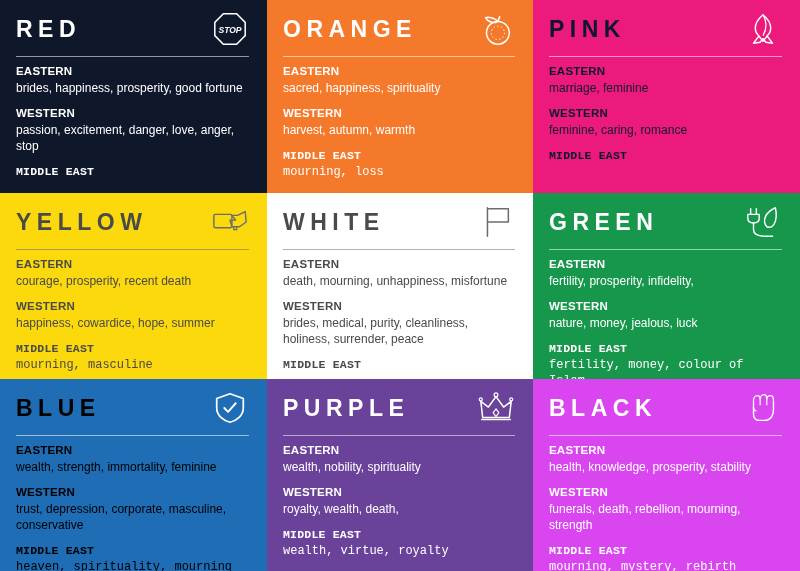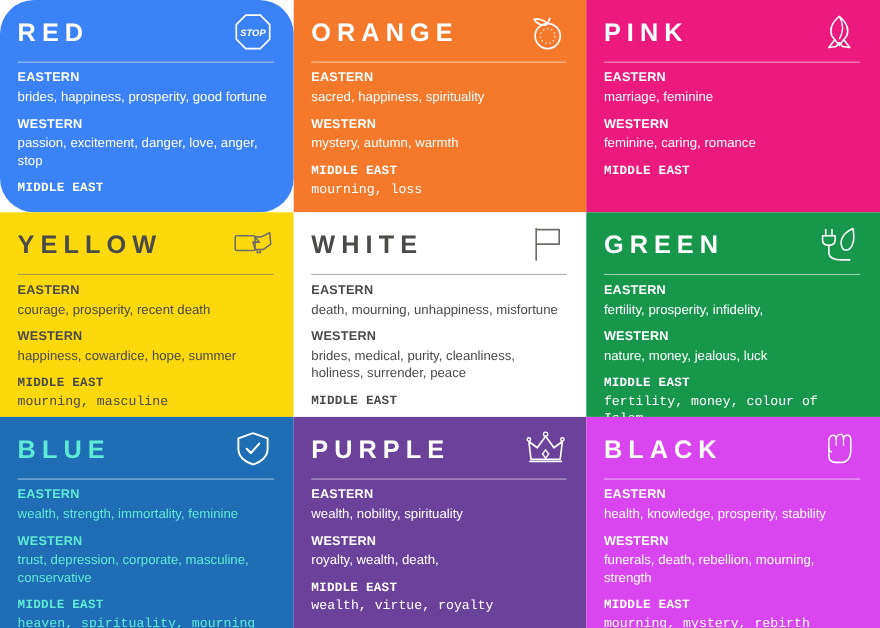--- a/index.html
+++ b/index.html
@@ -78,27 +78,27 @@
   }
   .meanings {
     font-size: 12px;
     font-weight: normal;
     line-height: 16px;
     margin: 0;
     max-width: 232px;
   }
 
   
-  .c-red    { background: #3b82f6; color: #ffffff; border-radius: 31px; }
+  .c-red    { background: #0f172a; color: #ffffff; }
   .c-orange { background: #f4792b; color: #ffffff; }
-  .c-pink   { background: #ec1a7d; color: #ffffff; }
+  .c-pink   { background: #ec1a7d; color: #0f172a; }
   .c-yellow { background: #fbd90d; color: #4a4a48; }
   .c-white  { background: #ffffff; color: #4a4a48; }
   .c-green  { background: #16974c; color: #ffffff; }
-  .c-blue   { background: #1f6eb5; color: #5eead4; }
+  .c-blue   { background: #1f6eb5; color: #000000; }
   .c-purple { background: #6b4299; color: #ffffff; }
   .c-black  { background: #d946ef; color: #ffffff; }
 
   .c-red .rule,
   .c-orange .rule,
   .c-pink .rule,
   .c-green .rule,
   .c-blue .rule,
   .c-purple .rule,
   .c-black .rule { background: #ffffff; }
@@ -153,21 +153,21 @@
       </span>
       <span class="rule"></span>
     </div>
     <div class="sections">
       <div class="section">
         <p class="region">EASTERN</p>
         <p class="meanings">sacred, happiness, spirituality</p>
       </div>
       <div class="section">
         <p class="region">WESTERN</p>
-        <p class="meanings">mystery, autumn, warmth</p>
+        <p class="meanings">harvest, autumn, warmth</p>
       </div>
       <div class="section">
         <p class="region">MIDDLE EAST</p>
         <p class="meanings">mourning, loss</p>
       </div>
     </div>
   </div>
 
   <div class="cell c-pink">
     <div class="cell-head">

